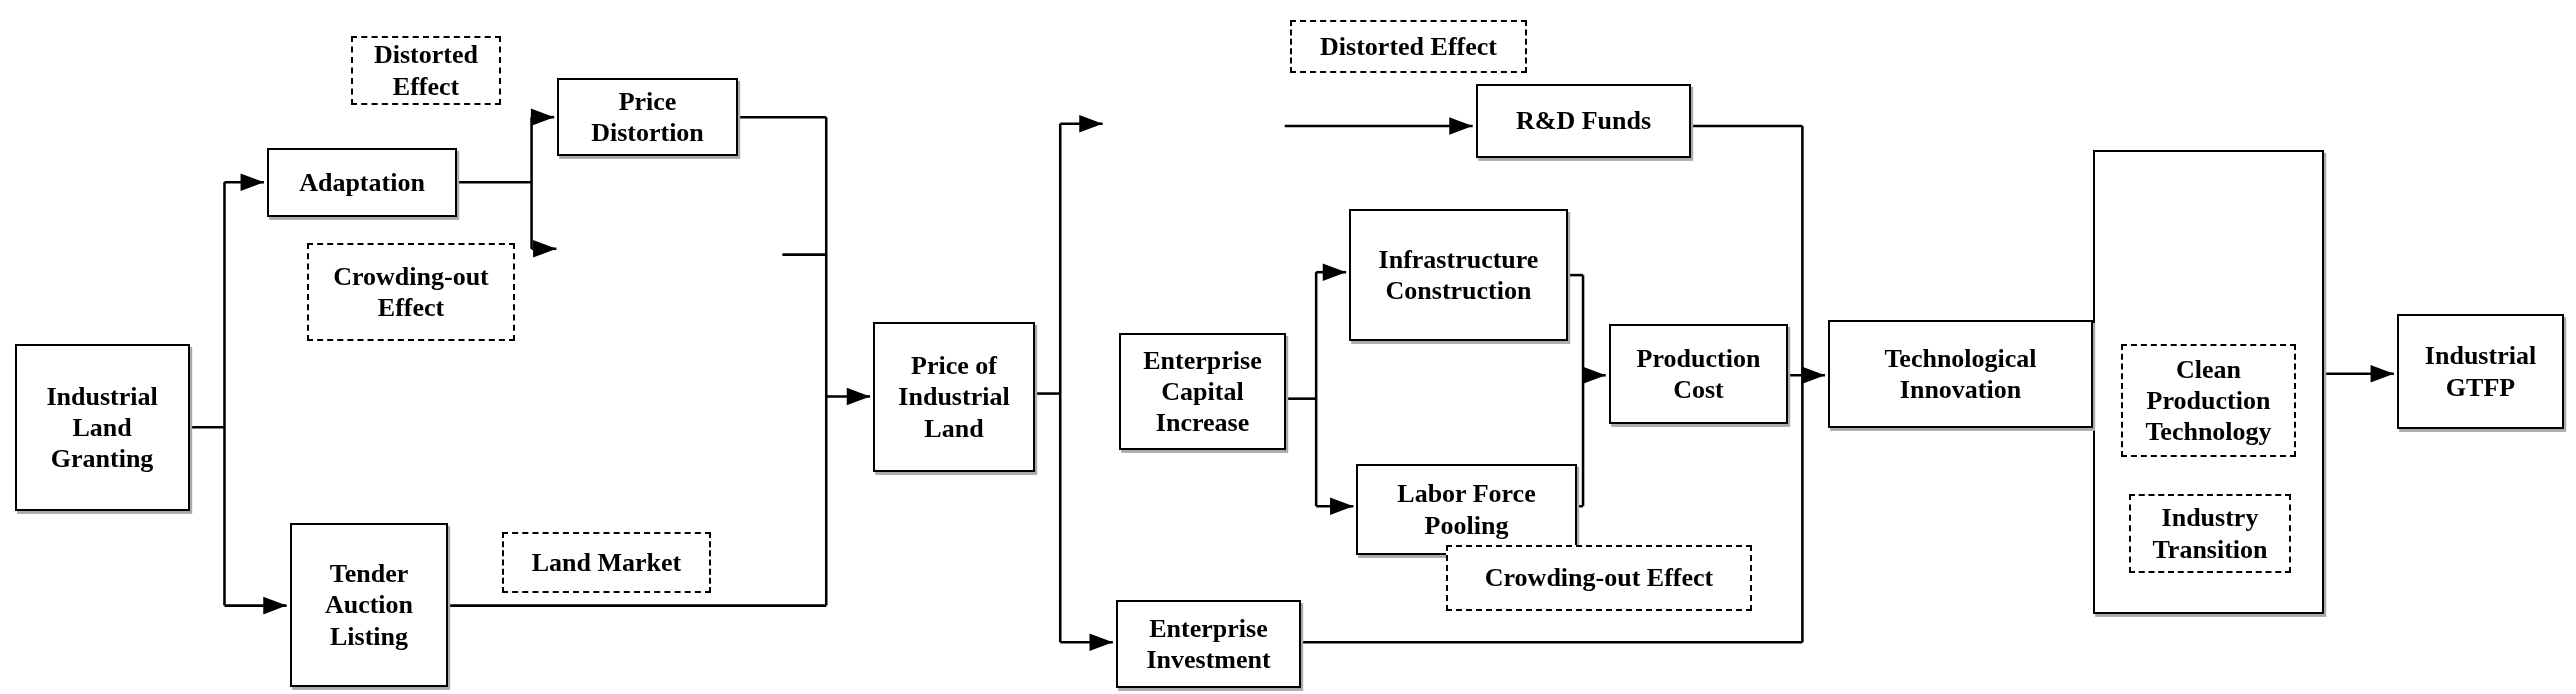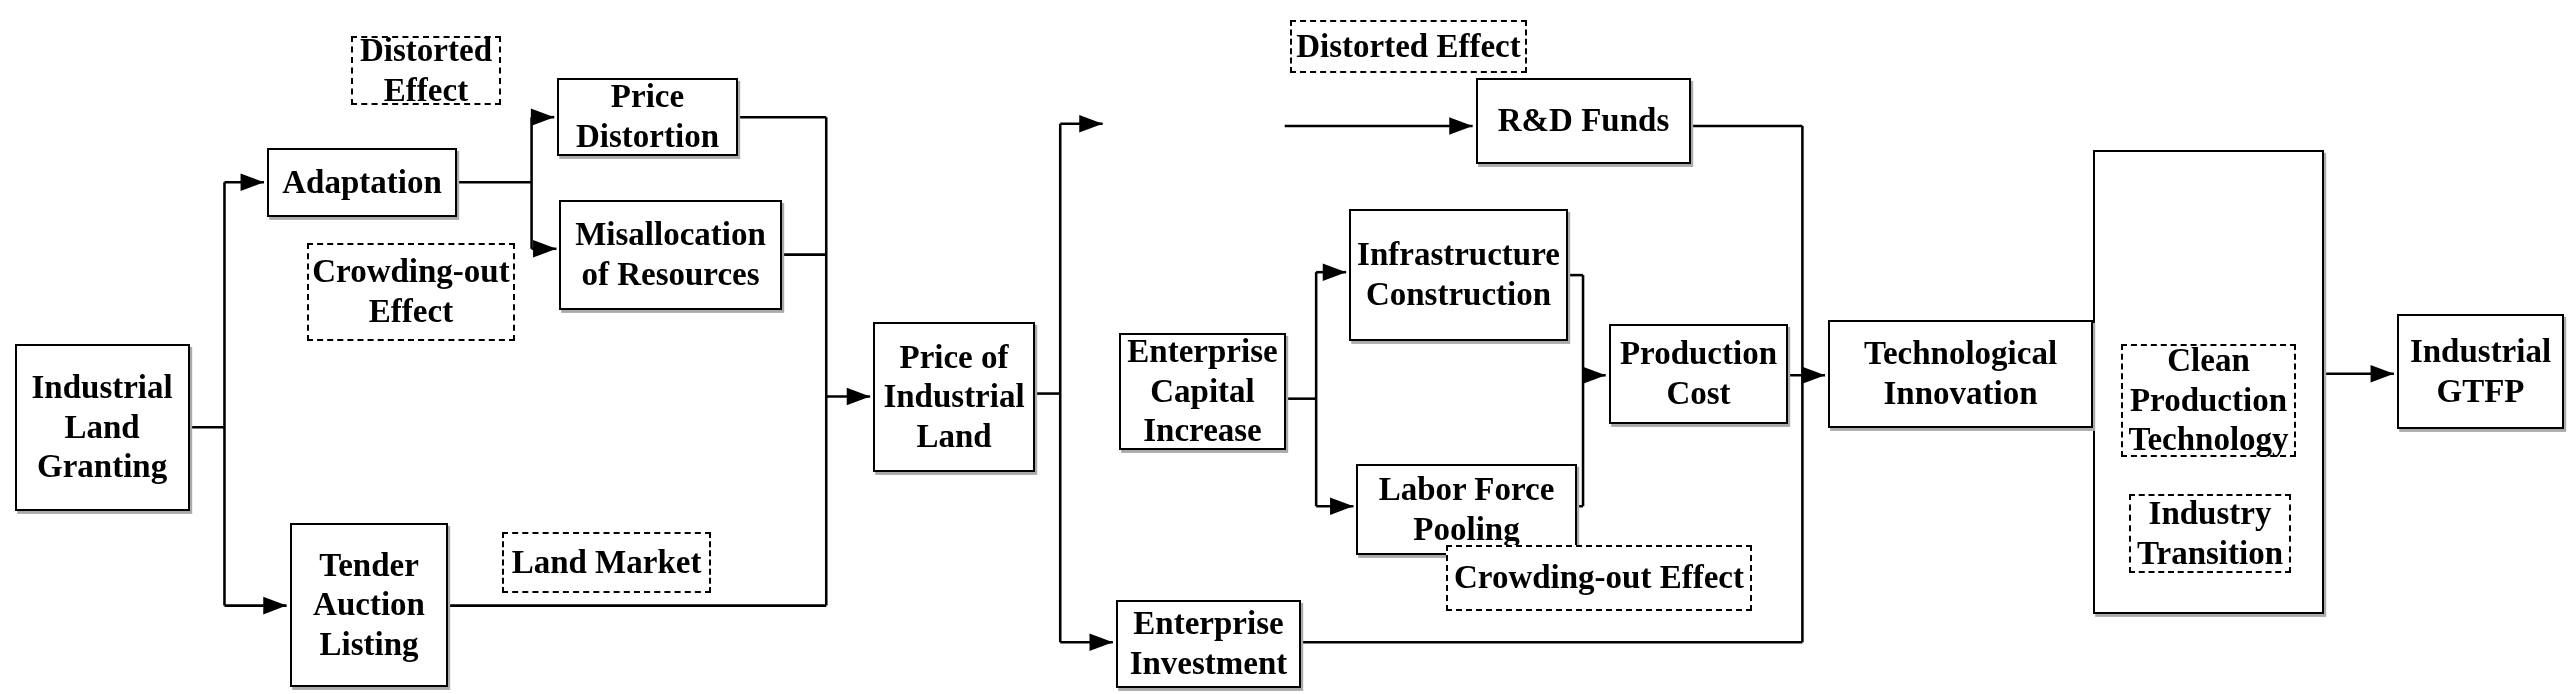--- a/index.html
+++ b/index.html
@@ -6,21 +6,21 @@
   .stage {
     position:relative; width:2576px; height:695px; background:#ffffff;
     font-family:"Liberation Serif","DejaVu Serif",serif; color:#000;
   }
   .wires { position:absolute; left:0; top:0; width:2576px; height:695px; }
   .node {
     position:absolute; box-sizing:border-box;
     display:flex; align-items:center; justify-content:center;
     text-align:center; padding:2.9px;
     background:#ffffff;
-    font-weight:700; font-size:33px; line-height:1.2;
+    font-weight:700; font-size:26px; line-height:1.2;
   }
   .solid  { border:2.9px solid #000; box-shadow:2.2px 2.9px 0 #aaaaaa; }
   .dashed { border:2.2px dashed #000; }
   .container-box { border:2.9px solid #000; box-shadow:2.2px 2.9px 0 #aaaaaa; background:#ffffff; }
 </style>
 </head>
 <body>
 
 <div class="stage">
 
@@ -70,28 +70,27 @@
   </svg>
 
   <div class="node container-box" style="left:2093px;top:150px;width:231px;height:464px"></div>
 
   <div class="node solid" style="left:14.6px;top:344px;width:175px;height:167px">Industrial Land Granting</div>
 
   <div class="node solid" style="left:267px;top:148px;width:190px;height:69px">Adaptation</div>
 
   <div class="node solid" style="left:557px;top:78px;width:181px;height:78px">Price Distortion</div>
 
-  <div class="node solid" style="left:559px;top:200px;width:223px;height:110px">Misallocation of Resources</div>
 
   <div class="node solid" style="left:290px;top:523px;width:158px;height:164px">Tender Auction Listing</div>
 
   <div class="node solid" style="left:873px;top:322px;width:162px;height:150px">Price of Industrial Land</div>
 
 
-  <div class="node solid" style="left:1476px;top:78px;width:215px;height:86px">R&amp;D Funds</div>
+  <div class="node solid" style="left:1476px;top:84px;width:215px;height:74px">R&amp;D Funds</div>
 
   <div class="node solid" style="left:1119px;top:333px;width:167px;height:117px">Enterprise Capital Increase</div>
 
   <div class="node solid" style="left:1349px;top:209px;width:219px;height:132px">Infrastructure Construction</div>
 
   <div class="node solid" style="left:1356px;top:464px;width:221px;height:91px">Labor Force Pooling</div>
 
   <div class="node solid" style="left:1609px;top:324px;width:179px;height:100px">Production Cost</div>
 
   <div class="node solid" style="left:1116px;top:600px;width:185px;height:88px">Enterprise Investment</div>

